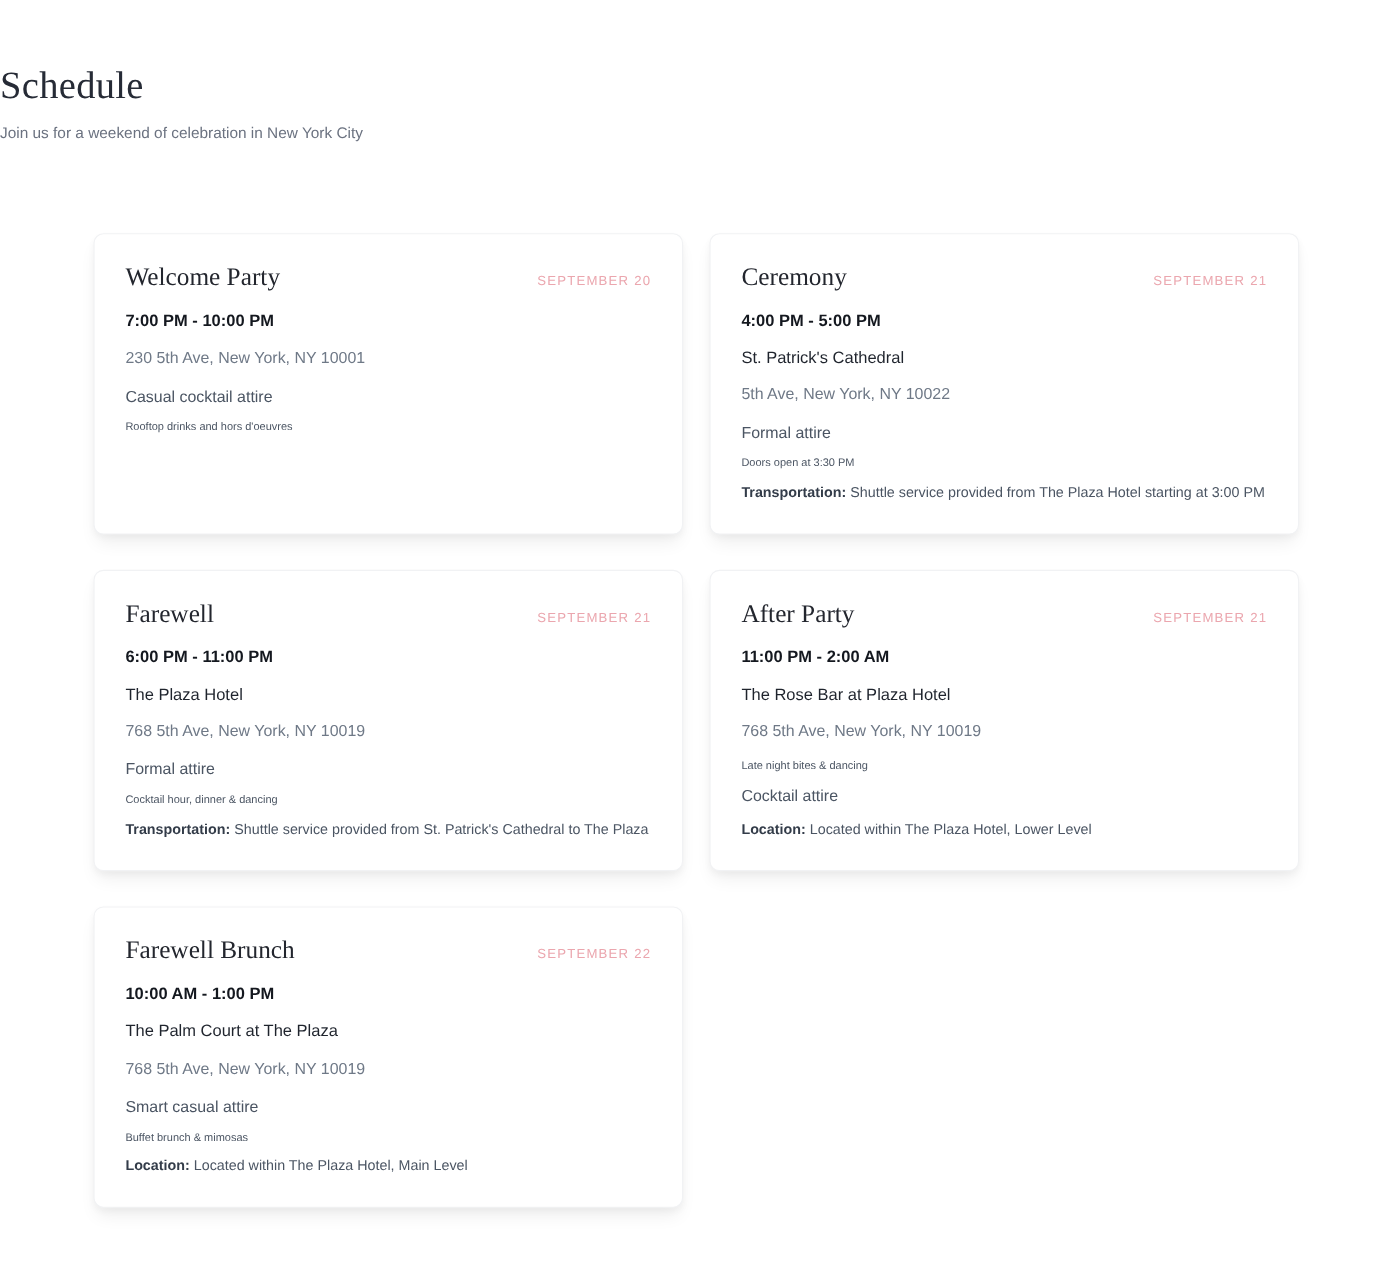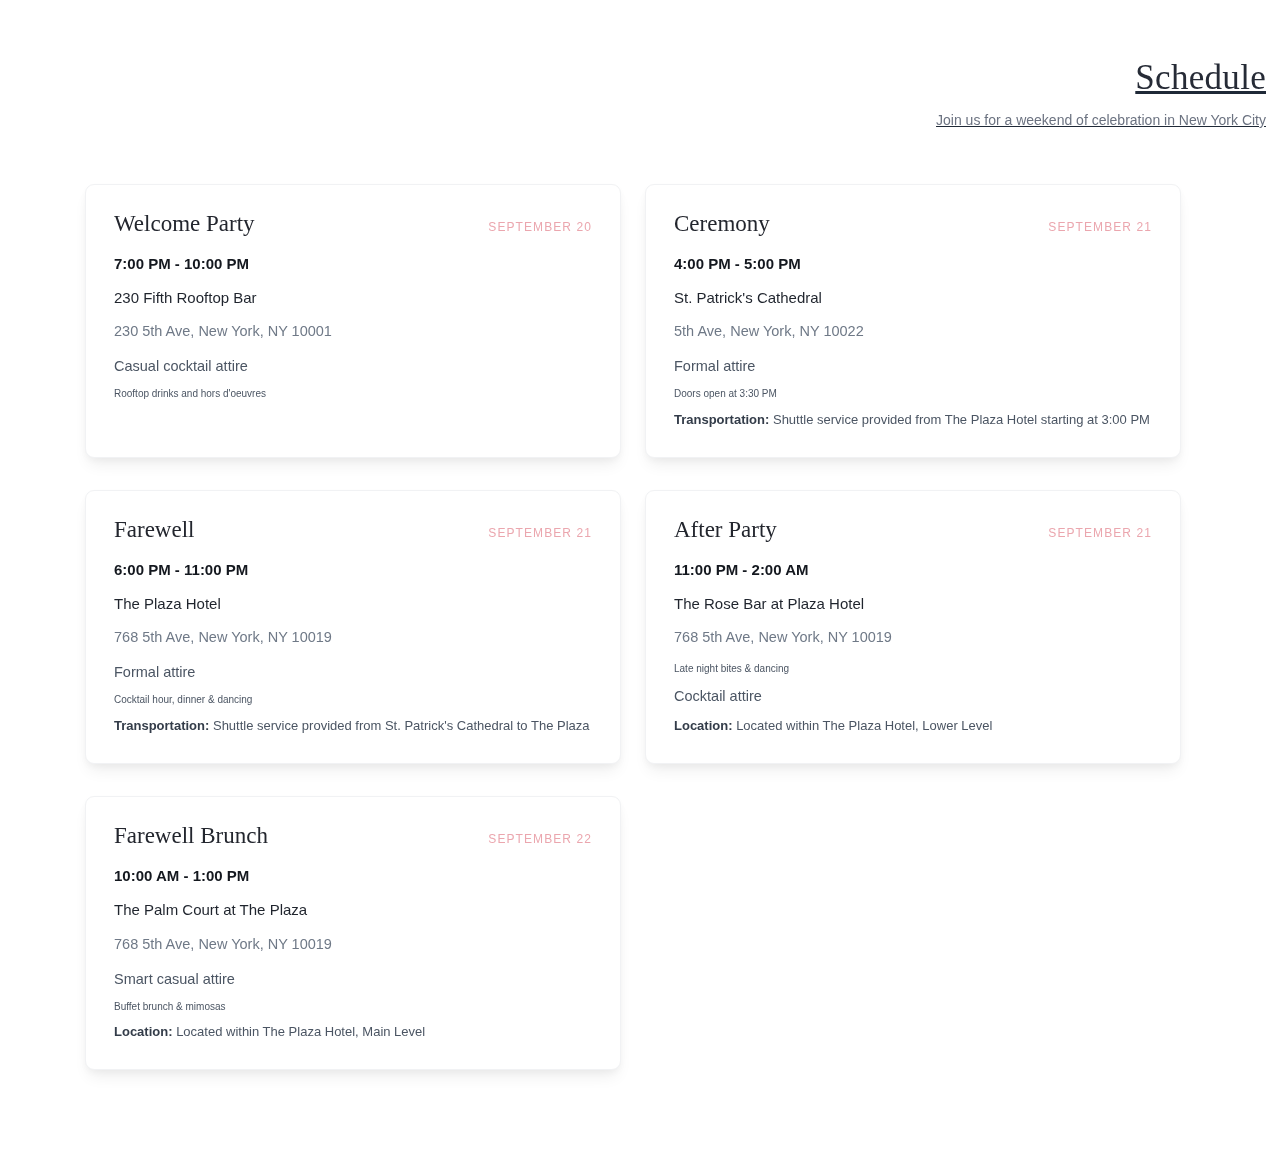--- a/index.html
+++ b/index.html
@@ -4,21 +4,21 @@
 <style>
   * { margin: 0; padding: 0; box-sizing: border-box; }
   html, body { background: #ffffff; }
   body {
     width: 1266px;
     min-height: 1171px;
     font-family: "Liberation Sans", sans-serif;
     color: #1f2937;
     padding-top: 58px;
   }
-  .page-header { text-align: right; margin-bottom: 56px; text-decoration: underline; }
+  .page-header { text-align: left; margin-bottom: 84px; }
   .page-title {
     font-family: "Liberation Serif", "DejaVu Serif", serif;
     font-size: 35px;
     font-weight: 500;
     color: #262b36;
     letter-spacing: 0.3px;
     margin-bottom: 14px;
   }
   .page-subtitle {
     font-size: 14px;
@@ -103,21 +103,20 @@
   <p class="page-subtitle">Join us for a weekend of celebration in New York City</p>
 </header>
 
 <main class="events-grid">
   <section class="event-card">
     <div class="card-head">
       <h2 class="event-title">Welcome Party</h2>
       <span class="event-date">September 20</span>
     </div>
     <p class="line event-time">7:00 PM - 10:00 PM</p>
-    <p class="line event-venue">230 Fifth Rooftop Bar</p>
     <p class="line event-address">230 5th Ave, New York, NY 10001</p>
     <p class="line event-attire">Casual cocktail attire</p>
     <p class="line event-description">Rooftop drinks and hors d'oeuvres</p>
   </section>
 
   <section class="event-card">
     <div class="card-head">
       <h2 class="event-title">Ceremony</h2>
       <span class="event-date">September 21</span>
     </div>

